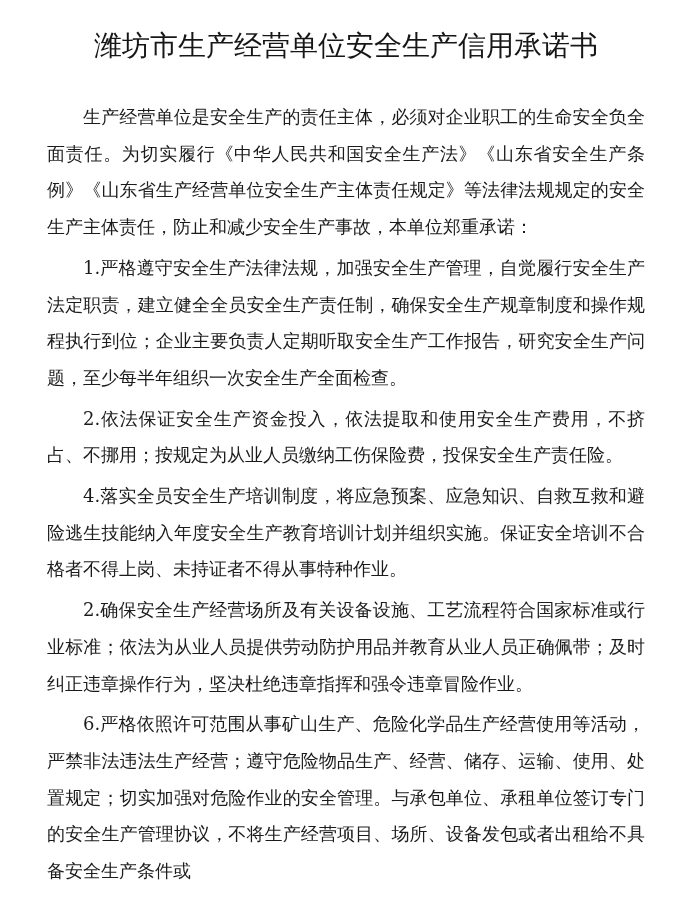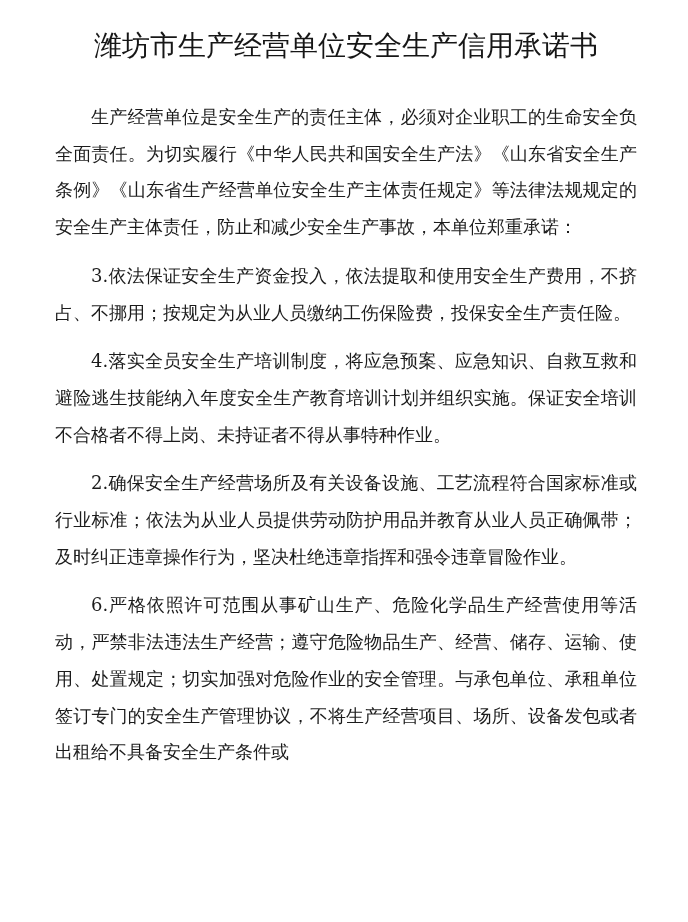--- a/index.html
+++ b/index.html
@@ -25,36 +25,37 @@
     line-height: 44px;
     text-align: center;
     letter-spacing: 0px;
     white-space: nowrap;
     color: #161616;
   }
   .doc-body {
     margin-top: 31px;
   }
   .doc-body p {
-    margin: 12px;
+    margin: 4px;
     font-size: 18px;
     line-height: 36.7px;
     text-align: justify;
     text-justify: inter-ideograph;
     text-indent: 2em;
     word-break: break-all;
     color: #1b1b1b;
   }
 </style>
 </head>
 <body>
 
 <div class="page">
   <h1 class="doc-title">潍坊市生产经营单位安全生产信用承诺书</h1>
 
   <div class="doc-body">
     <p>生产经营单位是安全生产的责任主体，必须对企业职工的生命安全负全面责任。为切实履行《中华人民共和国安全生产法》《山东省安全生产条例》《山东省生产经营单位安全生产主体责任规定》等法律法规规定的安全生产主体责任，防止和减少安全生产事故，本单位郑重承诺：</p>
-    <p>3.依法保证安全生产资金投入，依法提取和使用安全生产费用，不挤占、不挪用；按规定为从业人员缴纳工伤保险费，投保安全生产责任险。</p>
+    <p>1.严格遵守安全生产法律法规，加强安全生产管理，自觉履行安全生产法定职责，建立健全全员安全生产责任制，确保安全生产规章制度和操作规程执行到位；企业主要负责人定期听取安全生产工作报告，研究安全生产问题，至少每半年组织一次安全生产全面检查。</p>
+    <p>2.依法保证安全生产资金投入，依法提取和使用安全生产费用，不挤占、不挪用；按规定为从业人员缴纳工伤保险费，投保安全生产责任险。</p>
     <p>4.落实全员安全生产培训制度，将应急预案、应急知识、自救互救和避险逃生技能纳入年度安全生产教育培训计划并组织实施。保证安全培训不合格者不得上岗、未持证者不得从事特种作业。</p>
     <p>2.确保安全生产经营场所及有关设备设施、工艺流程符合国家标准或行业标准；依法为从业人员提供劳动防护用品并教育从业人员正确佩带；及时纠正违章操作行为，坚决杜绝违章指挥和强令违章冒险作业。</p>
     <p>6.严格依照许可范围从事矿山生产、危险化学品生产经营使用等活动，严禁非法违法生产经营；遵守危险物品生产、经营、储存、运输、使用、处置规定；切实加强对危险作业的安全管理。与承包单位、承租单位签订专门的安全生产管理协议，不将生产经营项目、场所、设备发包或者出租给不具备安全生产条件或</p>
   </div>
 </div>
 
 </body></html>

